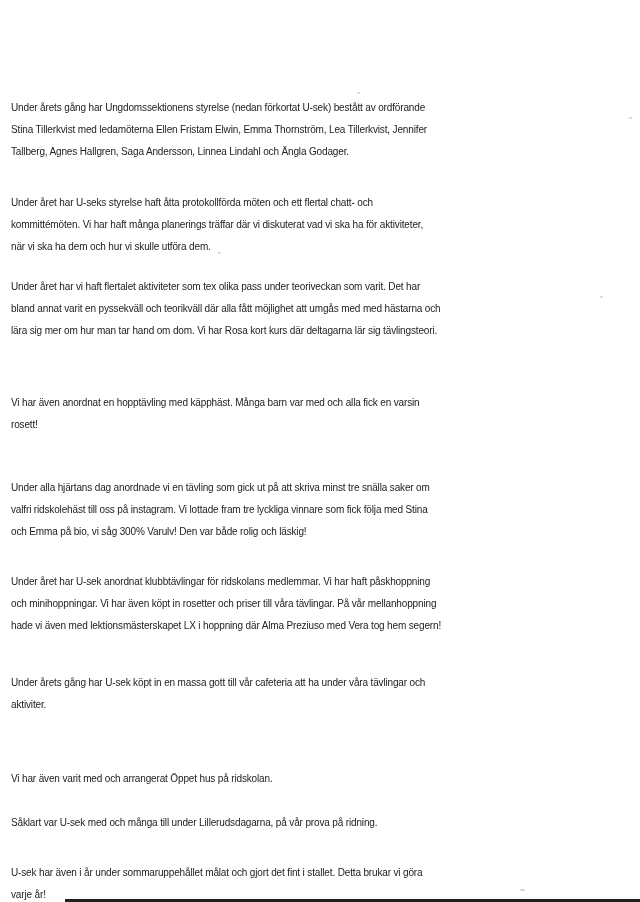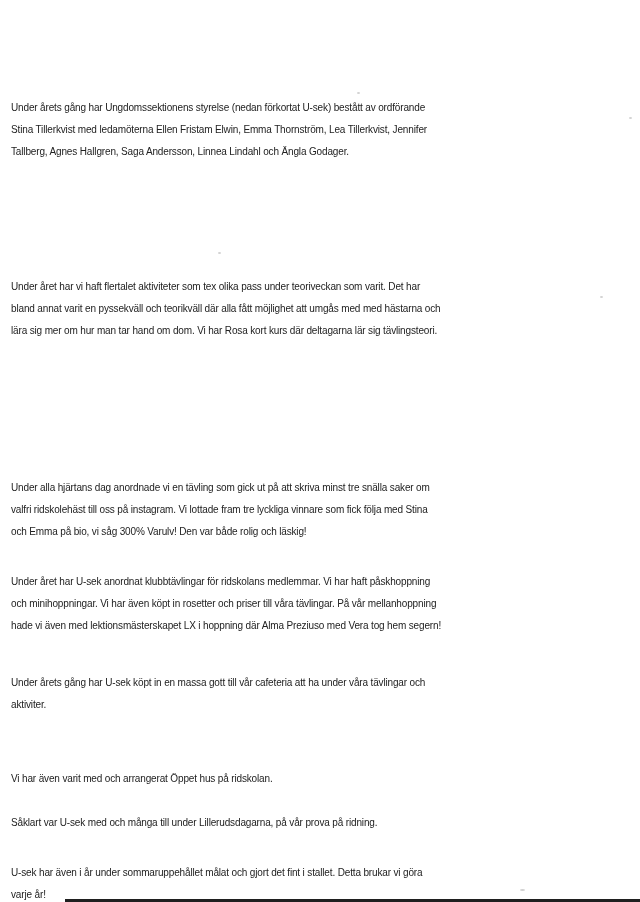--- a/index.html
+++ b/index.html
@@ -71,23 +71,28 @@
 </style>
 </head>
 <body>
 
 <div class="page">
 
 
   <div class="para p0">Under årets gång har Ungdomssektionens styrelse (nedan förkortat U-sek) bestått av ordförande
 Stina Tillerkvist med ledamöterna Ellen Fristam Elwin, Emma Thornström, Lea Tillerkvist, Jennifer
 Tallberg, Agnes Hallgren, Saga Andersson, Linnea Lindahl och Ängla Godager.</div>
+  <div class="para p1">Under året har U-seks styrelse haft åtta protokollförda möten och ett flertal chatt- och
+kommittémöten. Vi har haft många planerings träffar där vi diskuterat vad vi ska ha för aktiviteter,
+när vi ska ha dem och hur vi skulle utföra dem.</div>
   <div class="para p2">Under året har vi haft flertalet aktiviteter som tex olika pass under teoriveckan som varit. Det har
 bland annat varit en pyssekväll och teorikväll där alla fått möjlighet att umgås med med hästarna och
 lära sig mer om hur man tar hand om dom. Vi har Rosa kort kurs där deltagarna lär sig tävlingsteori.</div>
+  <div class="para p3">Vi har även anordnat en hopptävling med käpphäst. Många barn var med och alla fick en varsin
+rosett!</div>
   <div class="para p4">Under alla hjärtans dag anordnade vi en tävling som gick ut på att skriva minst tre snälla saker om
 valfri ridskolehäst till oss på instagram. Vi lottade fram tre lyckliga vinnare som fick följa med Stina
 och Emma på bio, vi såg 300% Varulv! Den var både rolig och läskig!</div>
   <div class="para p5">Under året har U-sek anordnat klubbtävlingar för ridskolans medlemmar. Vi har haft påskhoppning
 och minihoppningar. Vi har även köpt in rosetter och priser till våra tävlingar. På vår mellanhoppning
 hade vi även med lektionsmästerskapet LX i hoppning där Alma Preziuso med Vera tog hem segern!</div>
   <div class="para p6">Under årets gång har U-sek köpt in en massa gott till vår cafeteria att ha under våra tävlingar och
 aktiviter.</div>
   <div class="para p7">Vi har även varit med och arrangerat Öppet hus på ridskolan.</div>
   <div class="para p8">Såklart var U-sek med och många till under Lillerudsdagarna, på vår prova på ridning.</div>

